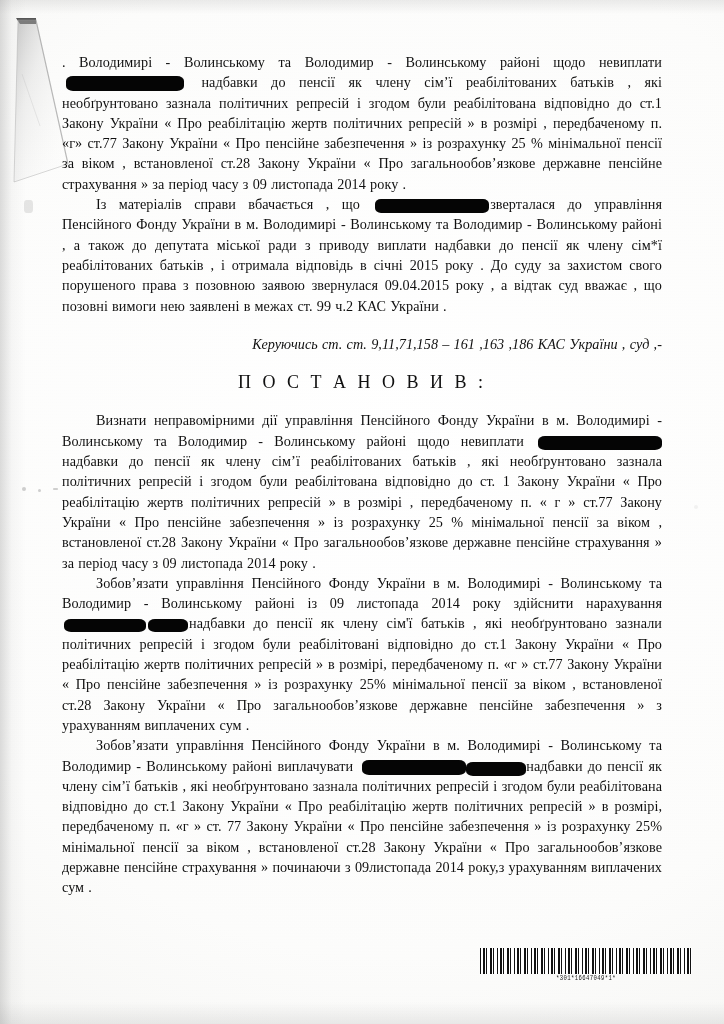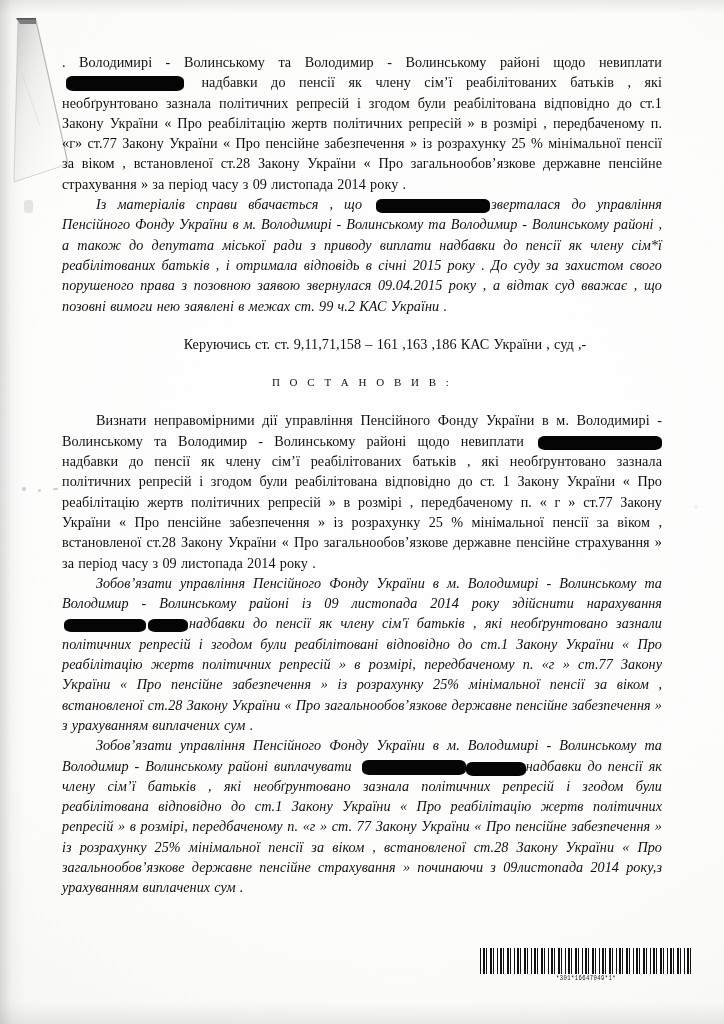--- a/index.html
+++ b/index.html
@@ -90,31 +90,32 @@
     line-height: 20.3px;
     text-align: justify;
     text-justify: inter-word;
     letter-spacing: .05px;
     word-spacing: .6px;
   }
   .para {
     margin: 0;
     text-align: justify;
   }
-  .para + .para { margin-top: 0; font-style: italic; }
+  .para + .para { margin-top: 0; }
   .indent { text-indent: 34px; }
   .spacer-md { height: 18px; }
   .ruling-heading {
     text-align: center;
     letter-spacing: 3.2px;
-    font-size: 11px;
+    font-size: 18px;
   }
   .keruyuchys {
     text-indent: 46px;
-    text-align: center;
+    text-align: right;
+    font-style: italic;
   }
 
   
   .redact {
     display: inline-block;
     vertical-align: -3px;
     background: #050505;
     border-radius: 7px / 5px;
     position: relative;
     top: 1px;

